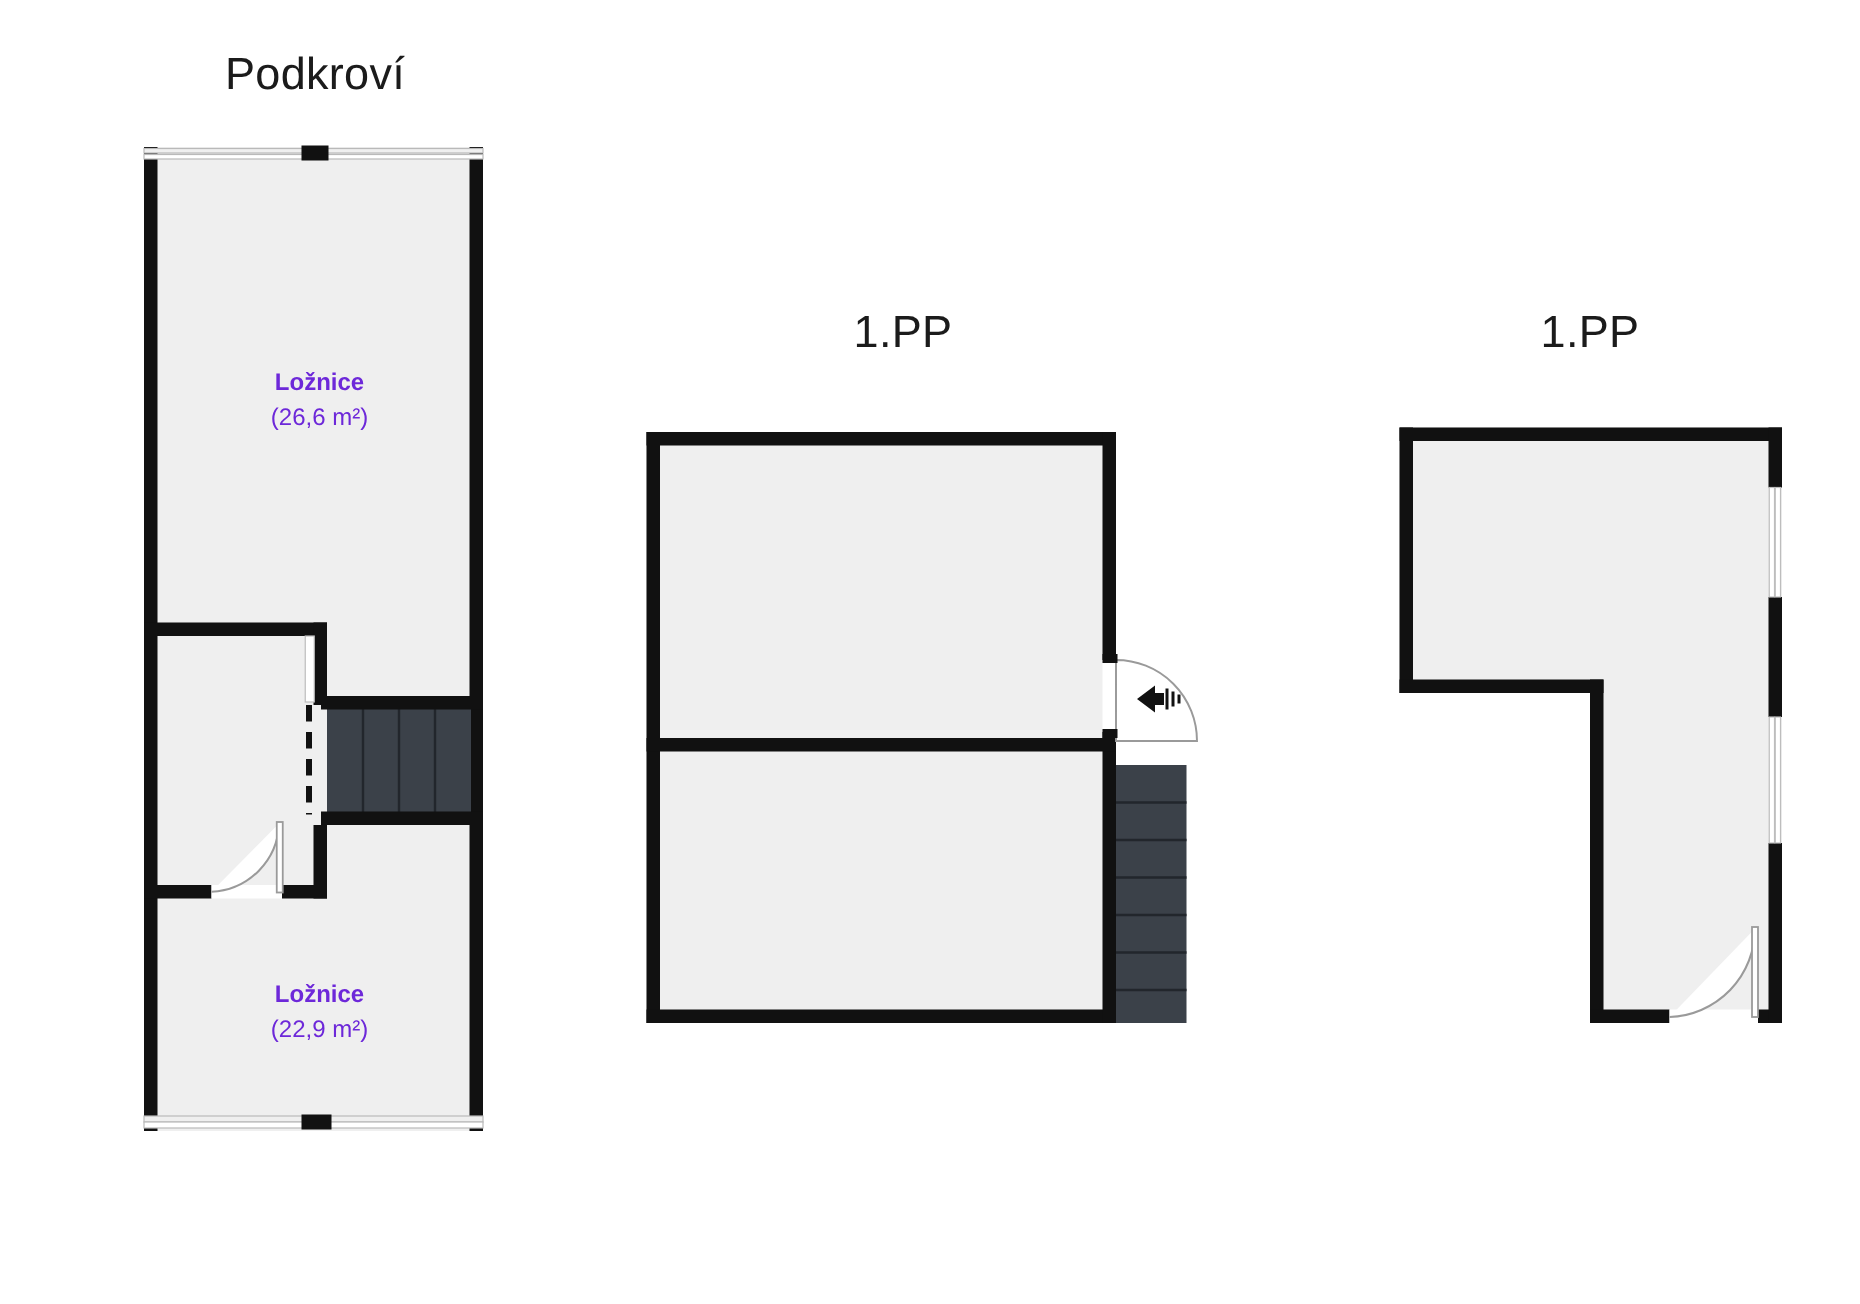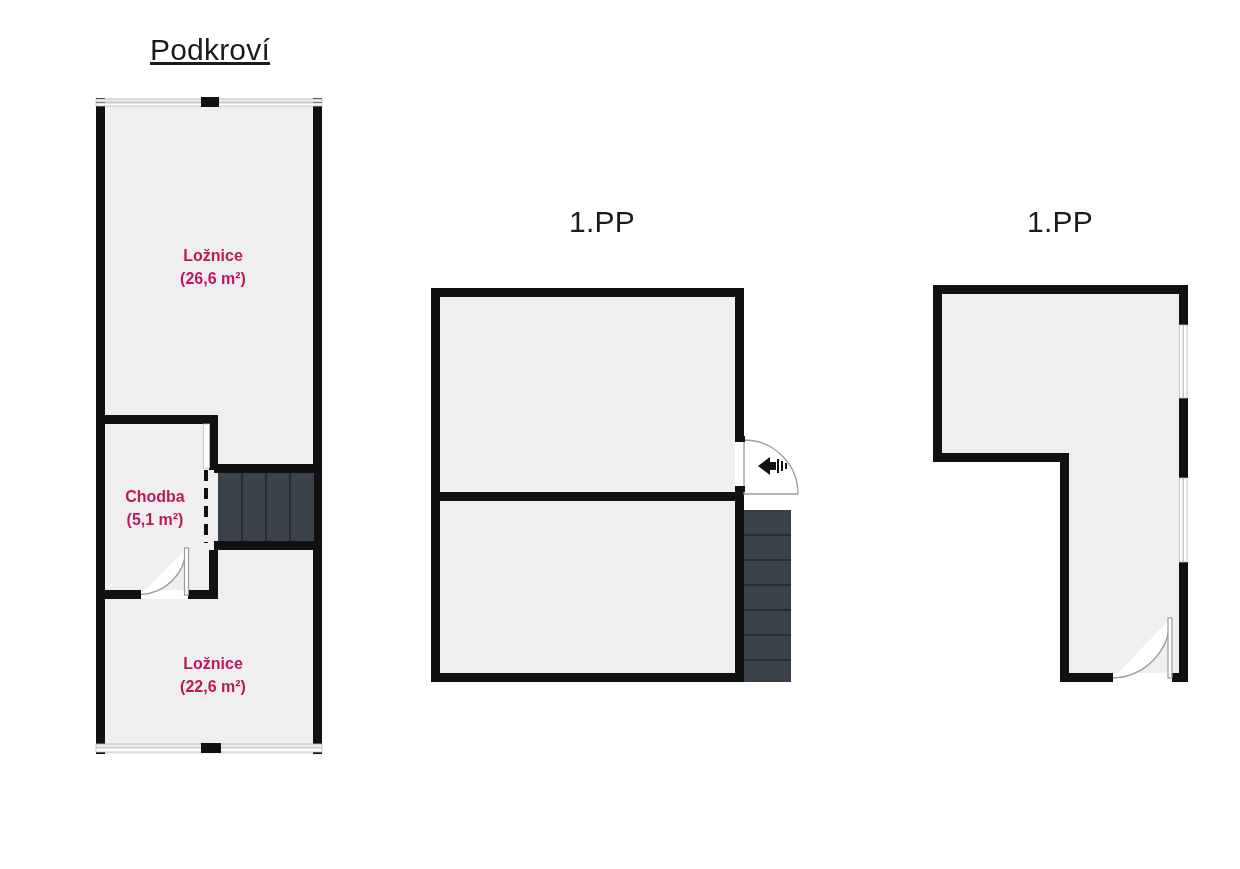--- a/index.html
+++ b/index.html
@@ -32,47 +32,47 @@
     font-size: 30px;
     color: #1b1b1b;
     letter-spacing: 0.2px;
     white-space: nowrap;
     text-align: center;
   }
   .room-label {
     position: absolute;
     text-align: center;
     white-space: nowrap;
-    color: #be185d;
+    color: #6d28d9;
     line-height: 1.25;
   }
   .room-name {
     font-family: "Liberation Sans", sans-serif;
     font-weight: bold;
     font-size: 16px;
     display: block;
   }
   .room-area {
     font-family: "Liberation Sans", sans-serif;
-    font-weight: 700;
+    font-weight: 400;
     font-size: 16px;
     display: block;
     margin-top: 3px;
     text-align: center;
   }
   svg { display: block; overflow: visible; }
 </style>
 </head>
 <body>
 
 <div id="stage">
 
   <div class="plan" style="left:0;top:0;width:420px;height:800px;">
 
-    <div class="plan-title" style="left:90px;top:33px;width:240px;text-decoration:underline;">Podkroví</div>
+    <div class="plan-title" style="left:90px;top:33px;width:240px;">Podkroví</div>
 
     <svg width="420" height="800" viewBox="0 0 420 800">
 
       <rect x="96" y="98" width="226" height="656" fill="#efefef"></rect>
 
       <rect x="96" y="98" width="9" height="656" fill="#111111"></rect>
       <rect x="313" y="98" width="9" height="656" fill="#111111"></rect>
 
       <g>
         <rect x="96" y="99" width="226" height="3" fill="#efefef" stroke="#b9b9b9" stroke-width="0.8"></rect>
@@ -120,28 +120,24 @@
       </g>
 
       <g></g>
     </svg>
 
     <div class="room-label" style="left:113px;top:246px;width:200px;">
       <span class="room-name">Ložnice</span>
       <span class="room-area">(26,6 m²)</span>
     </div>
 
-    <div class="room-label" style="left:95px;top:487px;width:120px;">
-      <span class="room-name">Chodba</span>
-      <span class="room-area">(5,1 m²)</span>
-    </div>
 
     <div class="room-label" style="left:113px;top:654px;width:200px;">
       <span class="room-name">Ložnice</span>
-      <span class="room-area">(22,6 m²)</span>
+      <span class="room-area">(22,9 m²)</span>
     </div>
   </div>
 
   <div class="plan" style="left:400px;top:0;width:430px;height:720px;">
 
     <div class="plan-title" style="left:82px;top:205px;width:240px;">1.PP</div>
 
     <svg width="430" height="720" viewBox="0 0 430 720">
 
       <rect x="31" y="288" width="313" height="394" fill="#efefef"></rect>

